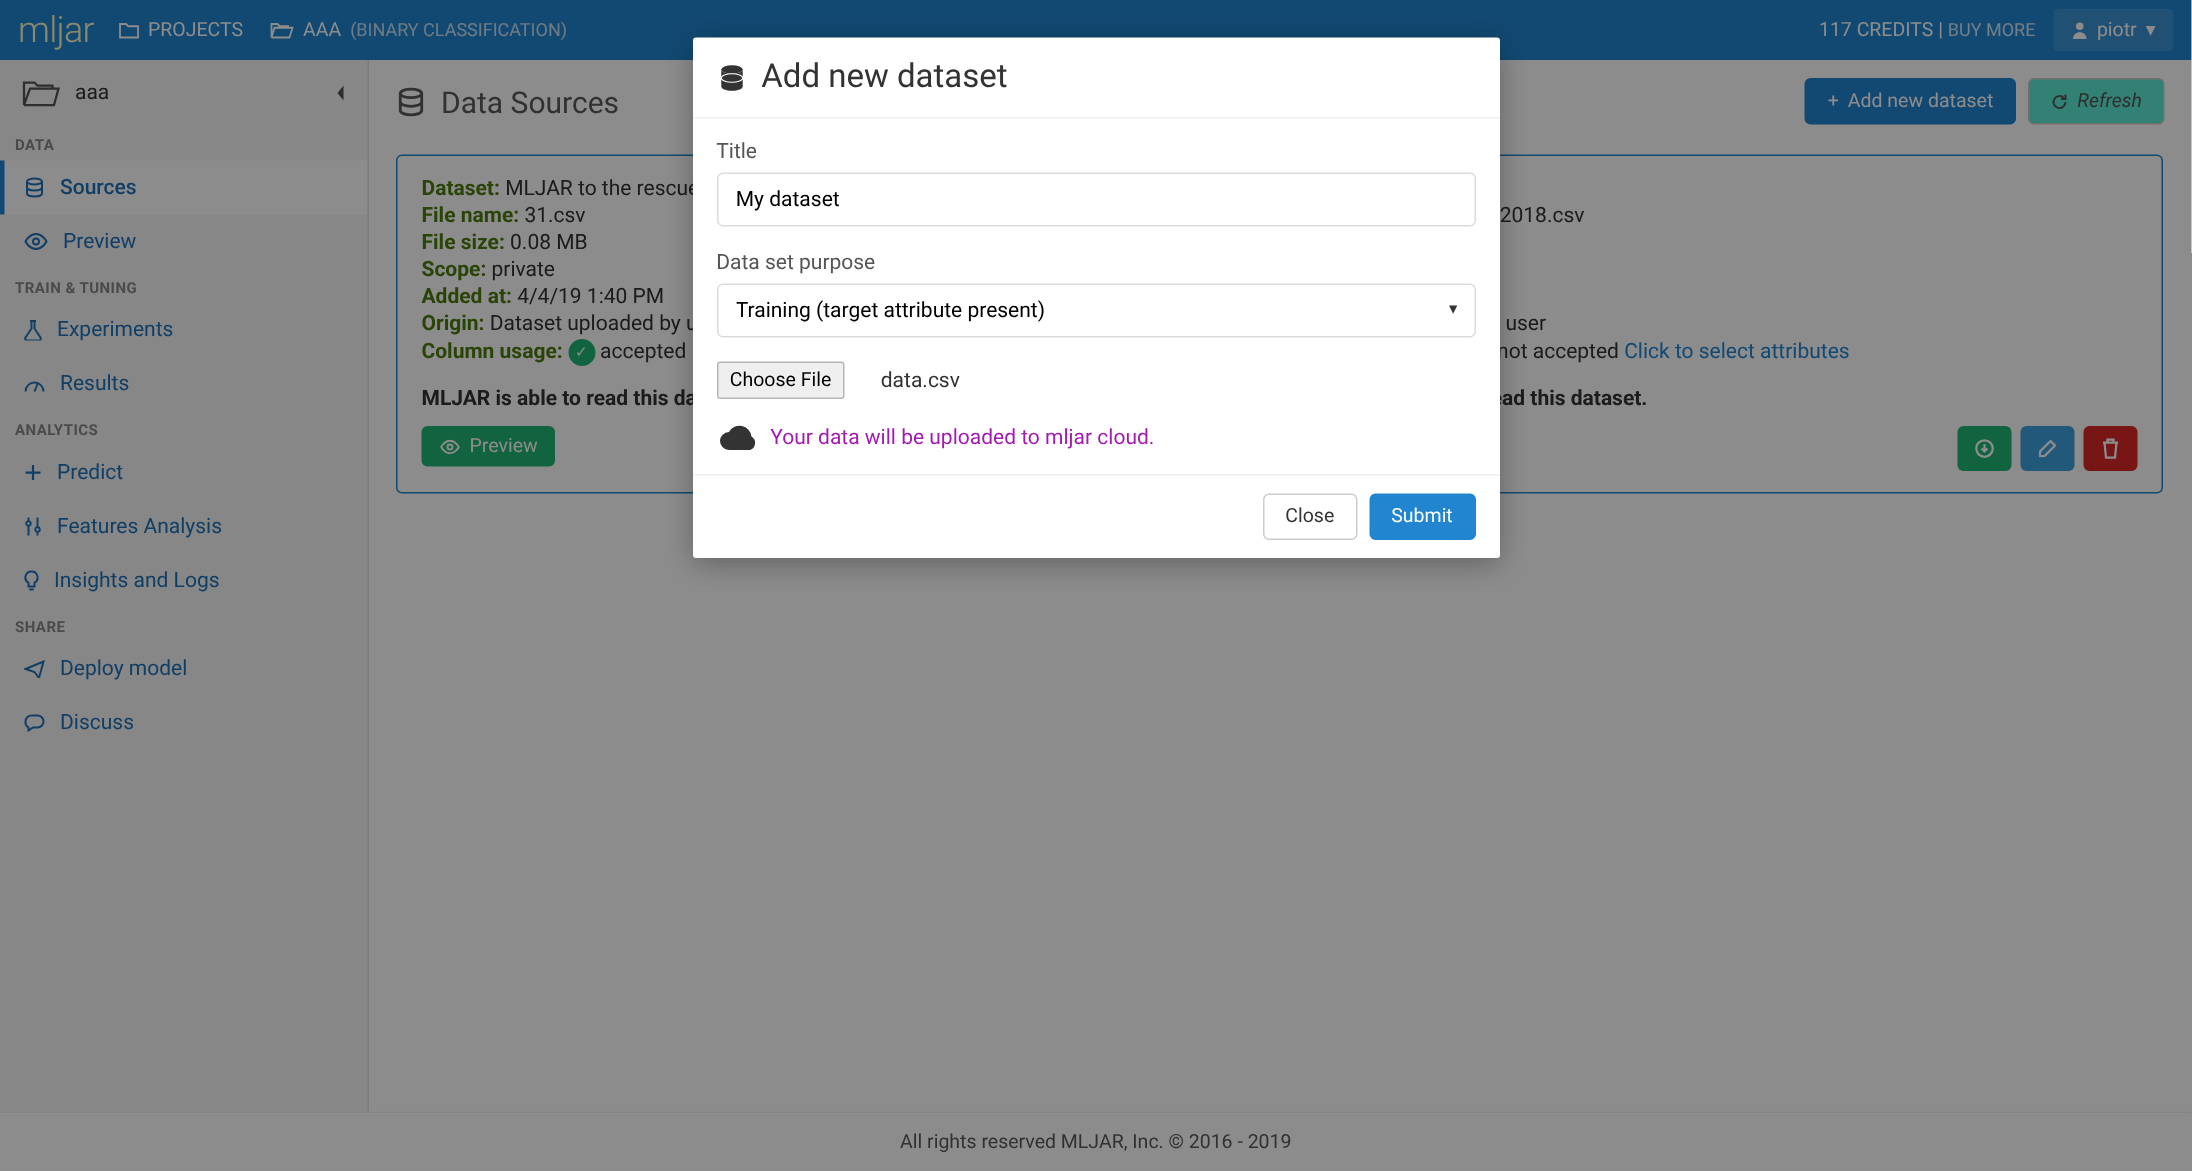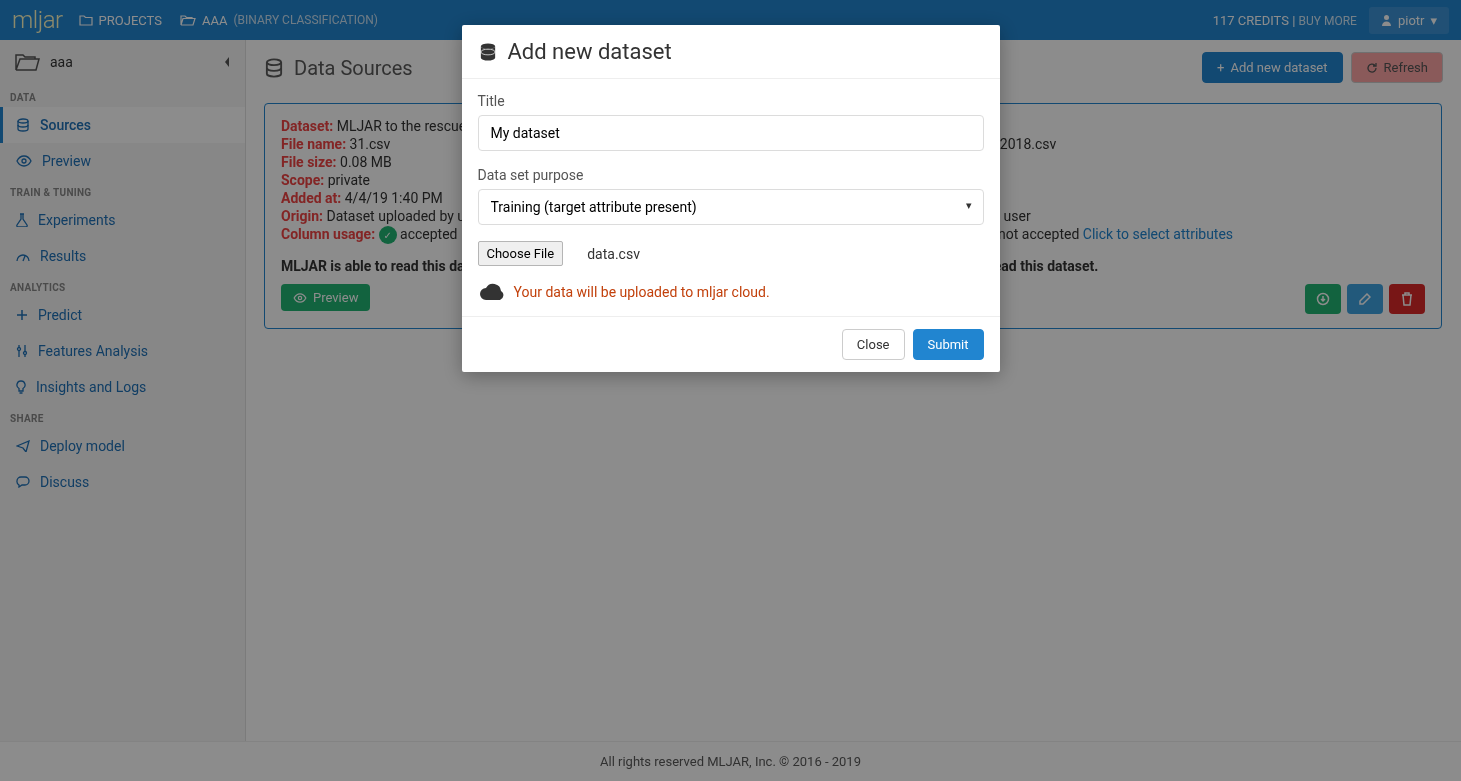--- a/index.html
+++ b/index.html
@@ -21,26 +21,26 @@
 .sidebar-section { padding: 8px 10px 4px; font-size: 10px; font-weight: 700; color: #888; letter-spacing: 0.3px; }
 .sidebar-item { display: flex; align-items: center; gap: 10px; padding: 10px 16px; color: #1f71b7; font-size: 14px; cursor: pointer; }
 .sidebar-item.active { background: #fff; border-left: 3px solid #2185d0; padding-left: 13px; font-weight: 500; }
 
 .main { flex: 1; background: #fff; display: flex; flex-direction: column; overflow-y: auto; }
 .main-header { display: flex; align-items: center; padding: 12px 18px; }
 .main-header .title { font-size: 20px; font-weight: 400; color: #5a5a5a; display: flex; align-items: center; gap: 10px; }
 .main-header .actions { margin-left: auto; display: flex; gap: 8px; }
 .btn { border: 1px solid #ccc; background: #fff; padding: 7px 14px; border-radius: 4px; font-size: 13px; cursor: pointer; display: inline-flex; align-items: center; gap: 6px; color: #333; }
 .btn-primary { background: #2185d0; color: #fff; border-color: #2185d0; }
-.btn-outline { background: #fca5a5; color: #555; }
+.btn-outline { background: #5eead4; color: #555; font-style: italic; }
 
 .cards { padding: 8px 18px; display: flex; gap: 18px; flex-wrap: wrap; }
 .card { border: 1px solid #2185d0; border-radius: 4px; padding: 14px 16px; width: 580px; position: relative; }
 .card .line { margin-bottom: 2px; }
-.card .line b { color: #ef4444; }
+.card .line b { color: #4d7c0f; }
 .card .badge { display: inline-flex; align-items: center; justify-content: center; width: 18px; height: 18px; border-radius: 50%; color: #fff; font-size: 10px; vertical-align: middle; }
 .badge-ok { background: #21b573; }
 .badge-no { background: #db2828; }
 .card .link { color: #2185d0; }
 .card .msg { margin-top: 14px; font-weight: 700; }
 .card-actions { display: flex; gap: 6px; margin-top: 10px; justify-content: space-between; align-items: flex-end; }
 .card-actions .right { display: flex; gap: 6px; }
 .icon-btn { width: 36px; height: 30px; border-radius: 4px; display: inline-flex; align-items: center; justify-content: center; color: #fff; border: none; cursor: pointer; }
 .icon-btn.green { background: #21b573; }
 .icon-btn.blue { background: #3ea3e0; }
@@ -54,21 +54,21 @@
 .modal-header { padding: 14px 16px; border-bottom: 1px solid #eee; }
 .modal-title { font-size: 22px; font-weight: 400; color: #333; display: flex; align-items: center; gap: 10px; }
 .modal-body { padding: 14px 16px; }
 .form-label { font-size: 14px; color: #555; margin-bottom: 6px; display: block; }
 .form-control { width: 100%; padding: 9px 12px; border: 1px solid #dcdcdc; border-radius: 4px; font-size: 14px; margin-bottom: 16px; }
 select.form-control { appearance: none; background: #fff; }
 .select-wrap { position: relative; }
 .select-wrap::after { content: "▾"; position: absolute; right: 12px; top: 10px; color: #333; pointer-events: none; font-size: 11px; }
 .file-row { display: flex; align-items: center; gap: 24px; margin-bottom: 16px; }
 .file-btn { border: 1px solid #b5b5b5; background: #efefef; padding: 4px 8px; font-size: 13px; border-radius: 2px; cursor: pointer; }
-.cloud-msg { display: flex; align-items: center; gap: 8px; color: #c2410c; font-size: 14px; margin-top: 12px; }
+.cloud-msg { display: flex; align-items: center; gap: 8px; color: #a21caf; font-size: 14px; margin-top: 12px; }
 .modal-footer { padding: 12px 16px; border-top: 1px solid #eee; display: flex; justify-content: flex-end; gap: 8px; }
 svg { display: block; }
 </style>
 </head>
 <body>
 
 <div class="topbar">
   <span class="logo">mljar</span>
   <a class="nav-link">
     <span>

